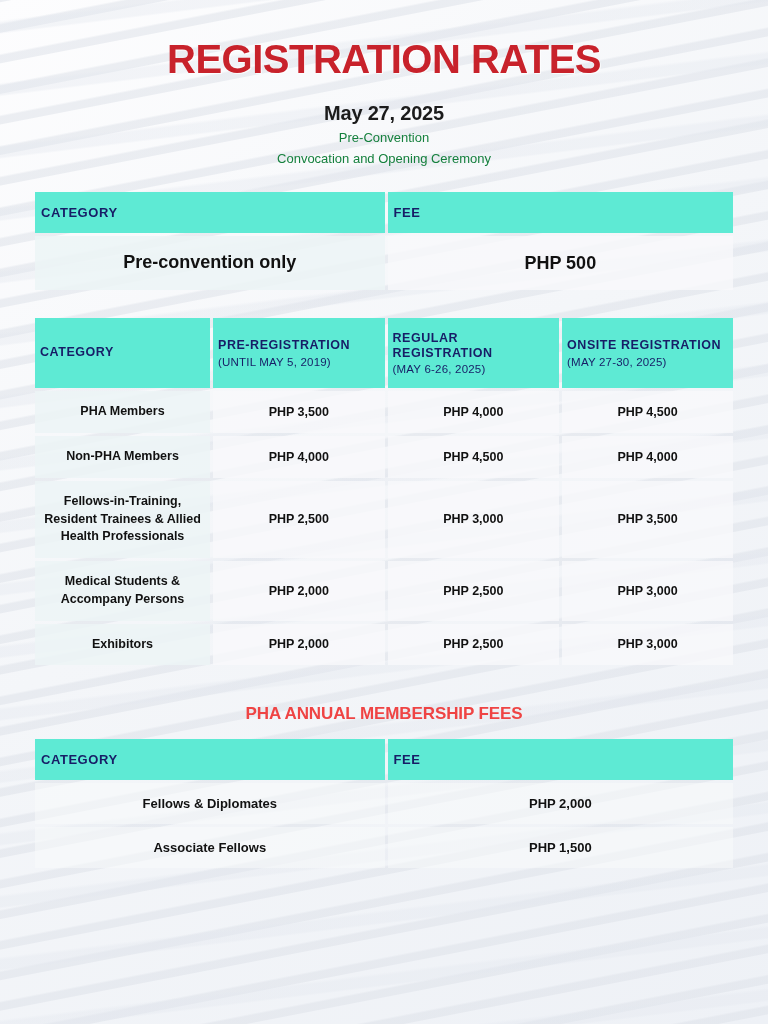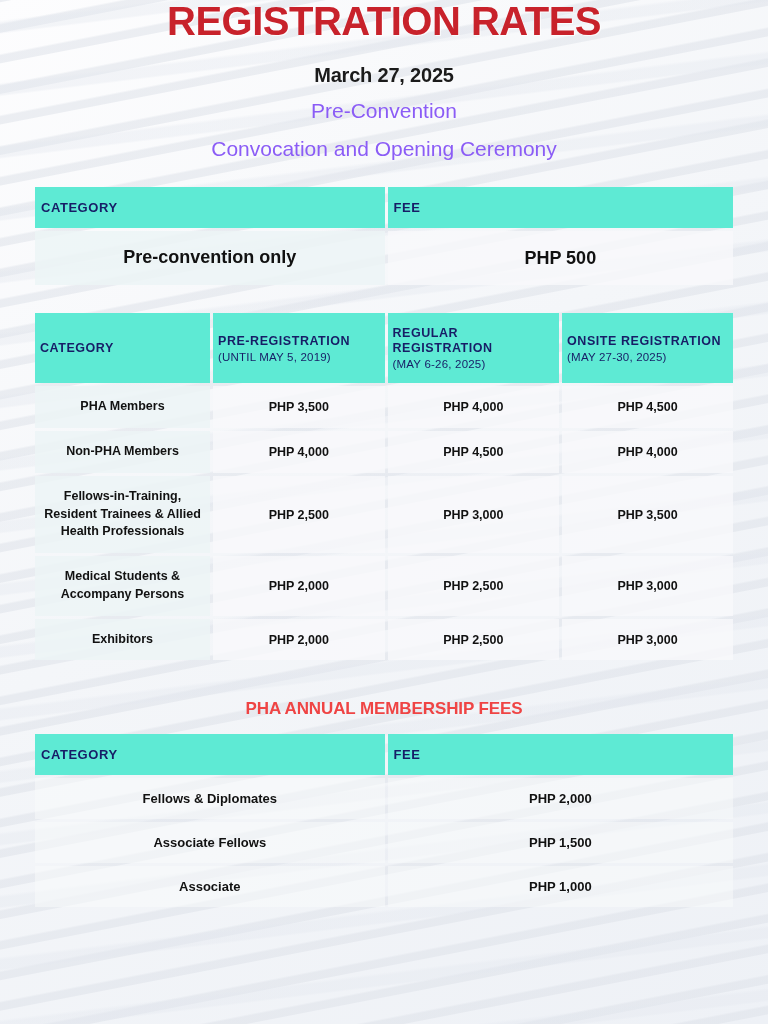--- a/index.html
+++ b/index.html
@@ -54,37 +54,38 @@
     padding: 0 32px;
   }
 
   
   .title {
     text-align: center;
     color: #c8222b;
     font-size: 40px;
     font-weight: 800;
     letter-spacing: -0.5px;
+    padding-top: 38px;
     line-height: 1.05;
     text-shadow: 1px 1px 0 rgba(255,255,255,0.8);
   }
   .date-block { text-align: center; }
   .date-strong {
     font-size: 20px;
     font-weight: 800;
     color: #1b1b1b;
     letter-spacing: -0.2px;
   }
   .date-strong.first { margin-top: 22px; }
   .date-strong.second { margin-top: 22px; }
   .date-sub {
-    font-size: 21px;
-    color: #8b5cf6;
+    font-size: 13px;
+    color: #15803d;
     font-weight: 400;
-    margin-top: 10px;
+    margin-top: 4px;
     line-height: 1.32;
   }
 
   
   .tbl { width: 100%; border-collapse: separate; border-spacing: 3px; }
   .tbl th, .tbl td { vertical-align: middle; }
 
   .hcell {
     background: #5eead4;
     color: #171d66;
@@ -154,21 +155,21 @@
 <body>
 
 <div class="bg-texture"></div>
 <div class="bg-texture2"></div>
 
 <div class="page">
 
   <h1 class="title">REGISTRATION RATES</h1>
 
   <div class="date-block">
-    <div class="date-strong first">March 27, 2025</div>
+    <div class="date-strong first">May 27, 2025</div>
     <div class="date-sub">Pre-Convention</div>
     <div class="date-sub">Convocation and Opening Ceremony</div>
   </div>
 
 
   <table class="tbl" id="table-preconvention">
     <colgroup>
         <col class="c1">
         <col class="c2">
       </colgroup>
@@ -261,20 +262,16 @@
     </thead>
     <tbody>
       <tr>
         <td class="bcell">Fellows &amp; Diplomates</td>
         <td class="bcell">PHP 2,000</td>
       </tr>
       <tr>
         <td class="bcell">Associate Fellows</td>
         <td class="bcell">PHP 1,500</td>
       </tr>
-      <tr>
-        <td class="bcell">Associate</td>
-        <td class="bcell">PHP 1,000</td>
-      </tr>
     </tbody>
   </table>
 
 </div>
 
 </body></html>

